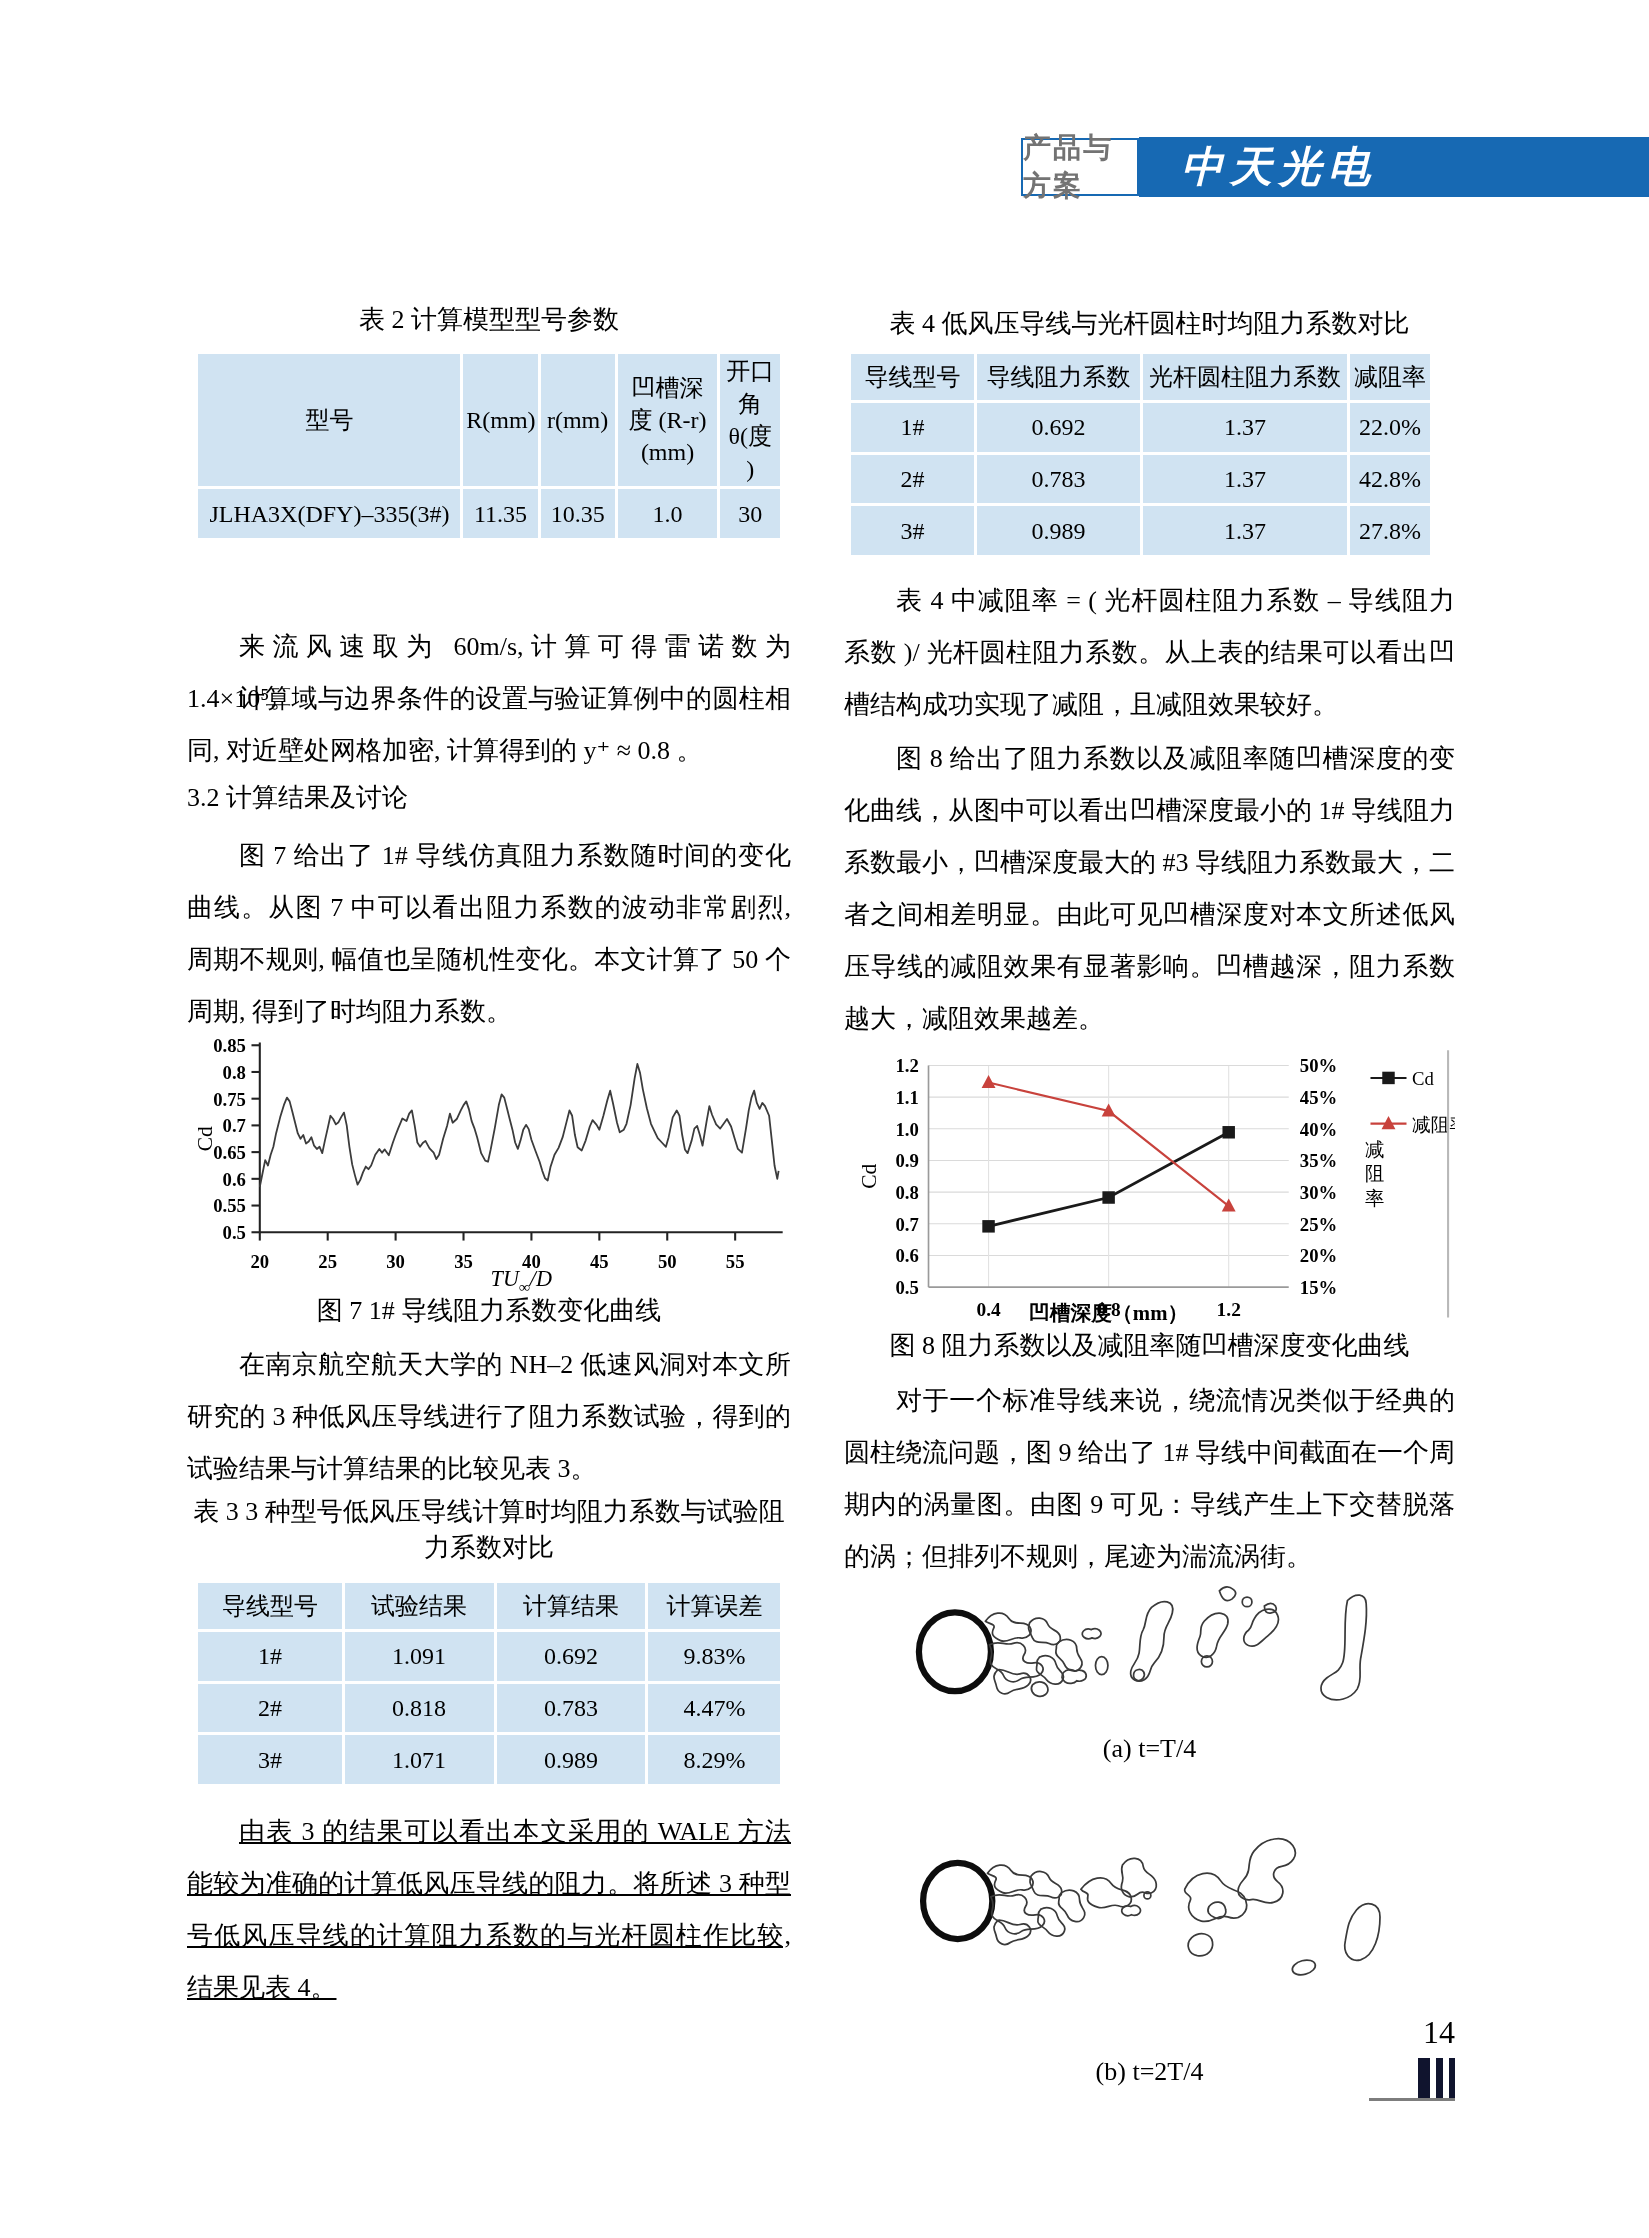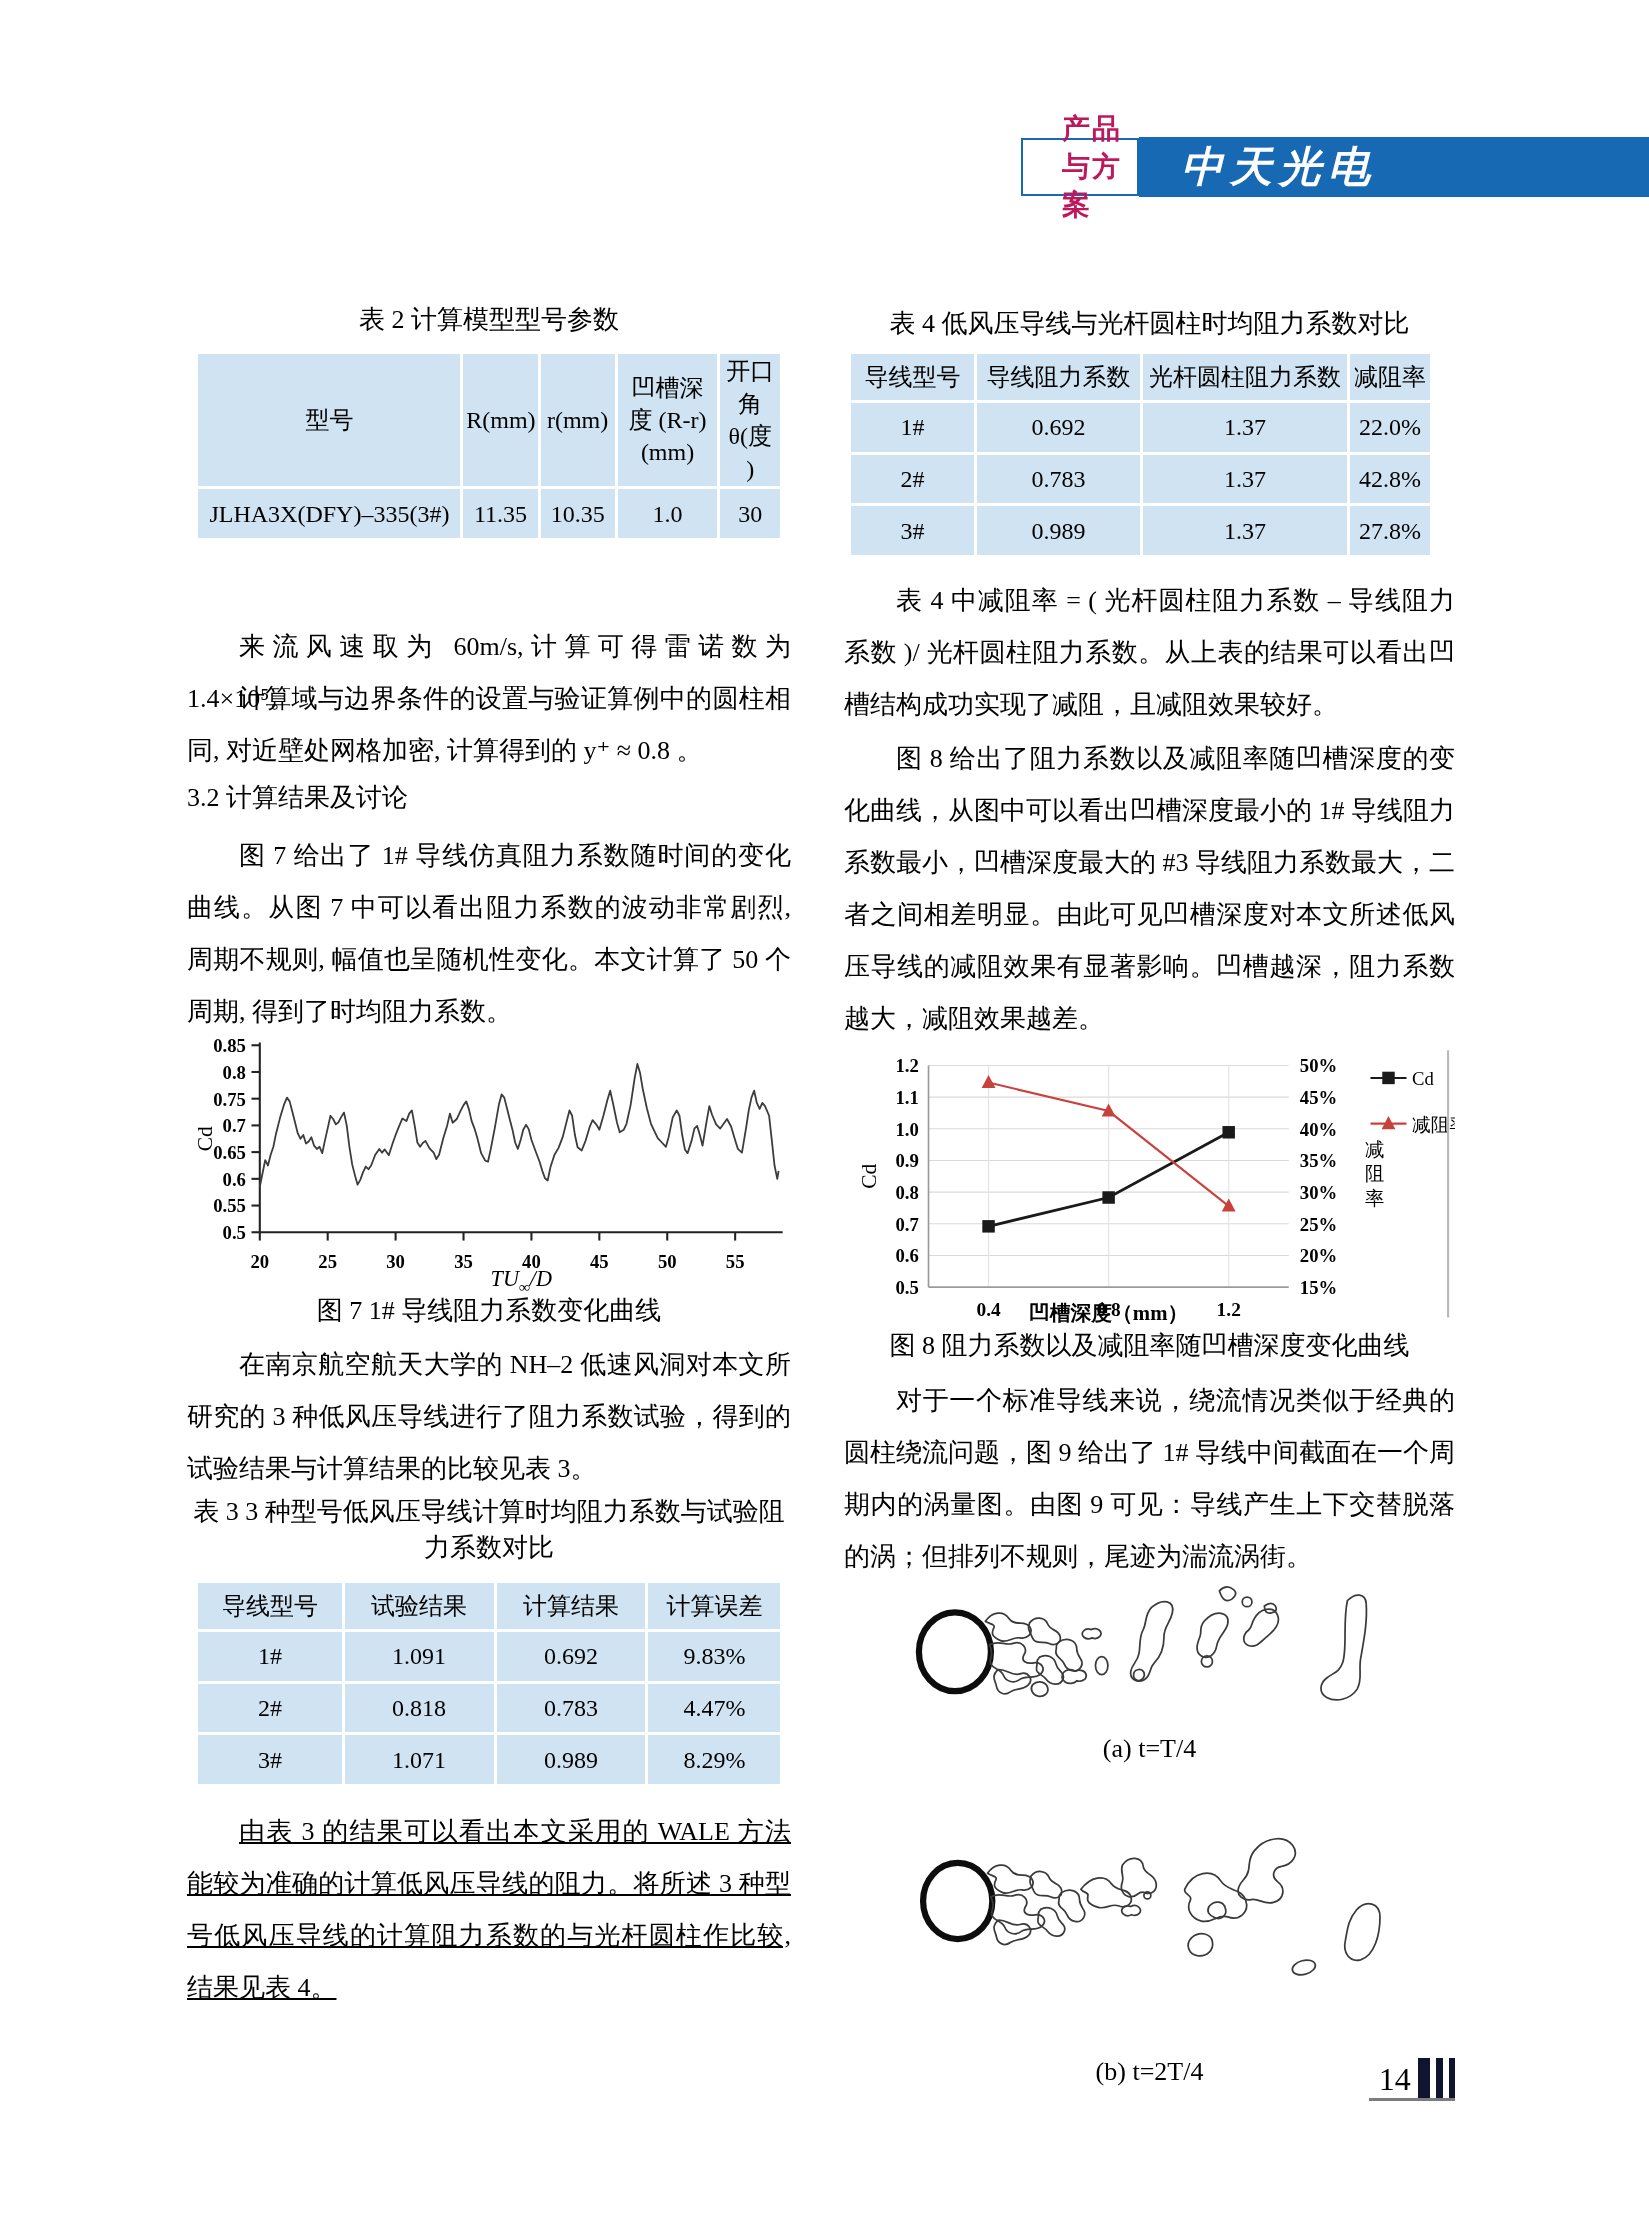--- a/index.html
+++ b/index.html
@@ -3,22 +3,22 @@
 <meta charset="utf-8">
 <style>
   html,body{margin:0;padding:0;background:#ffffff;}
   .page{position:relative;width:1650px;height:2239px;background:#ffffff;overflow:hidden;
         font-family:"Liberation Serif","DejaVu Serif",serif;color:#000;}
   .abs{position:absolute;}
   
   .band{position:absolute;top:137px;left:1139px;width:511px;height:60px;background:#1769b3;}
   .section-box{position:absolute;top:138px;left:1021px;width:118px;height:58px;background:#fff;
                border:2.8px solid #1769b3;box-sizing:border-box;display:flex;align-items:center;justify-content:center;}
-  .section-box span{font-family:"Liberation Sans","DejaVu Sans",sans-serif;font-size:28px;color:#be185d;
-                    font-weight:600;letter-spacing:2.1px;padding-left:39px;}
+  .section-box span{font-family:"Liberation Sans","DejaVu Sans",sans-serif;font-size:28px;color:#737373;
+                    font-weight:600;letter-spacing:2.1px;}
   .brand{position:absolute;top:137px;left:1181px;height:60px;display:flex;align-items:center;color:#ffffff;
          font-size:42px;font-weight:900;font-style:italic;letter-spacing:7px;}
   
   .colL{position:absolute;left:187px;top:0;width:604px;}
   .colR{position:absolute;left:844px;top:0;width:611px;}
   .para{font-size:26px;line-height:52px;text-align:justify;text-indent:2em;}
   .caption{font-size:26px;text-align:center;line-height:33px;}
   .tbl-title{font-size:26px;text-align:center;line-height:36px;}
   .sec-head{font-size:26px;font-weight:400;}
   
@@ -31,21 +31,21 @@
   #table3{width:588px;margin-left:8.3px;}
   #table3 th{height:43px;}
   #table3 td{height:46px;}
   #table4{width:585px;margin-left:4.2px;}
   #table4 th{height:43px;}
   #table4 td{height:46px;}
   
   .fig svg{display:block;}
   
   .footer{position:absolute;left:1369px;top:2051px;width:86px;height:50px;
-          border-bottom:3.5px solid #7d7d7d;display:flex;align-items:flex-end;justify-content:flex-end;gap:7px;box-sizing:border-box;}
+          border-bottom:3.5px solid #7d7d7d;display:flex;align-items:flex-end;justify-content:flex-end;gap:7px;box-sizing:border-box;flex-direction:column;}
   .footer .num{font-size:32px;line-height:1;padding-bottom:2.8px;}
   .bars{display:flex;gap:6.2px;align-items:flex-end;}
   .bars div{background:#10142e;height:40px;}
   .bar-a{width:12.5px;} .bar-b{width:6.2px;} .bar-c{width:6.2px;}
 </style>
 </head>
 <body>
 
 <div class="page">
 

